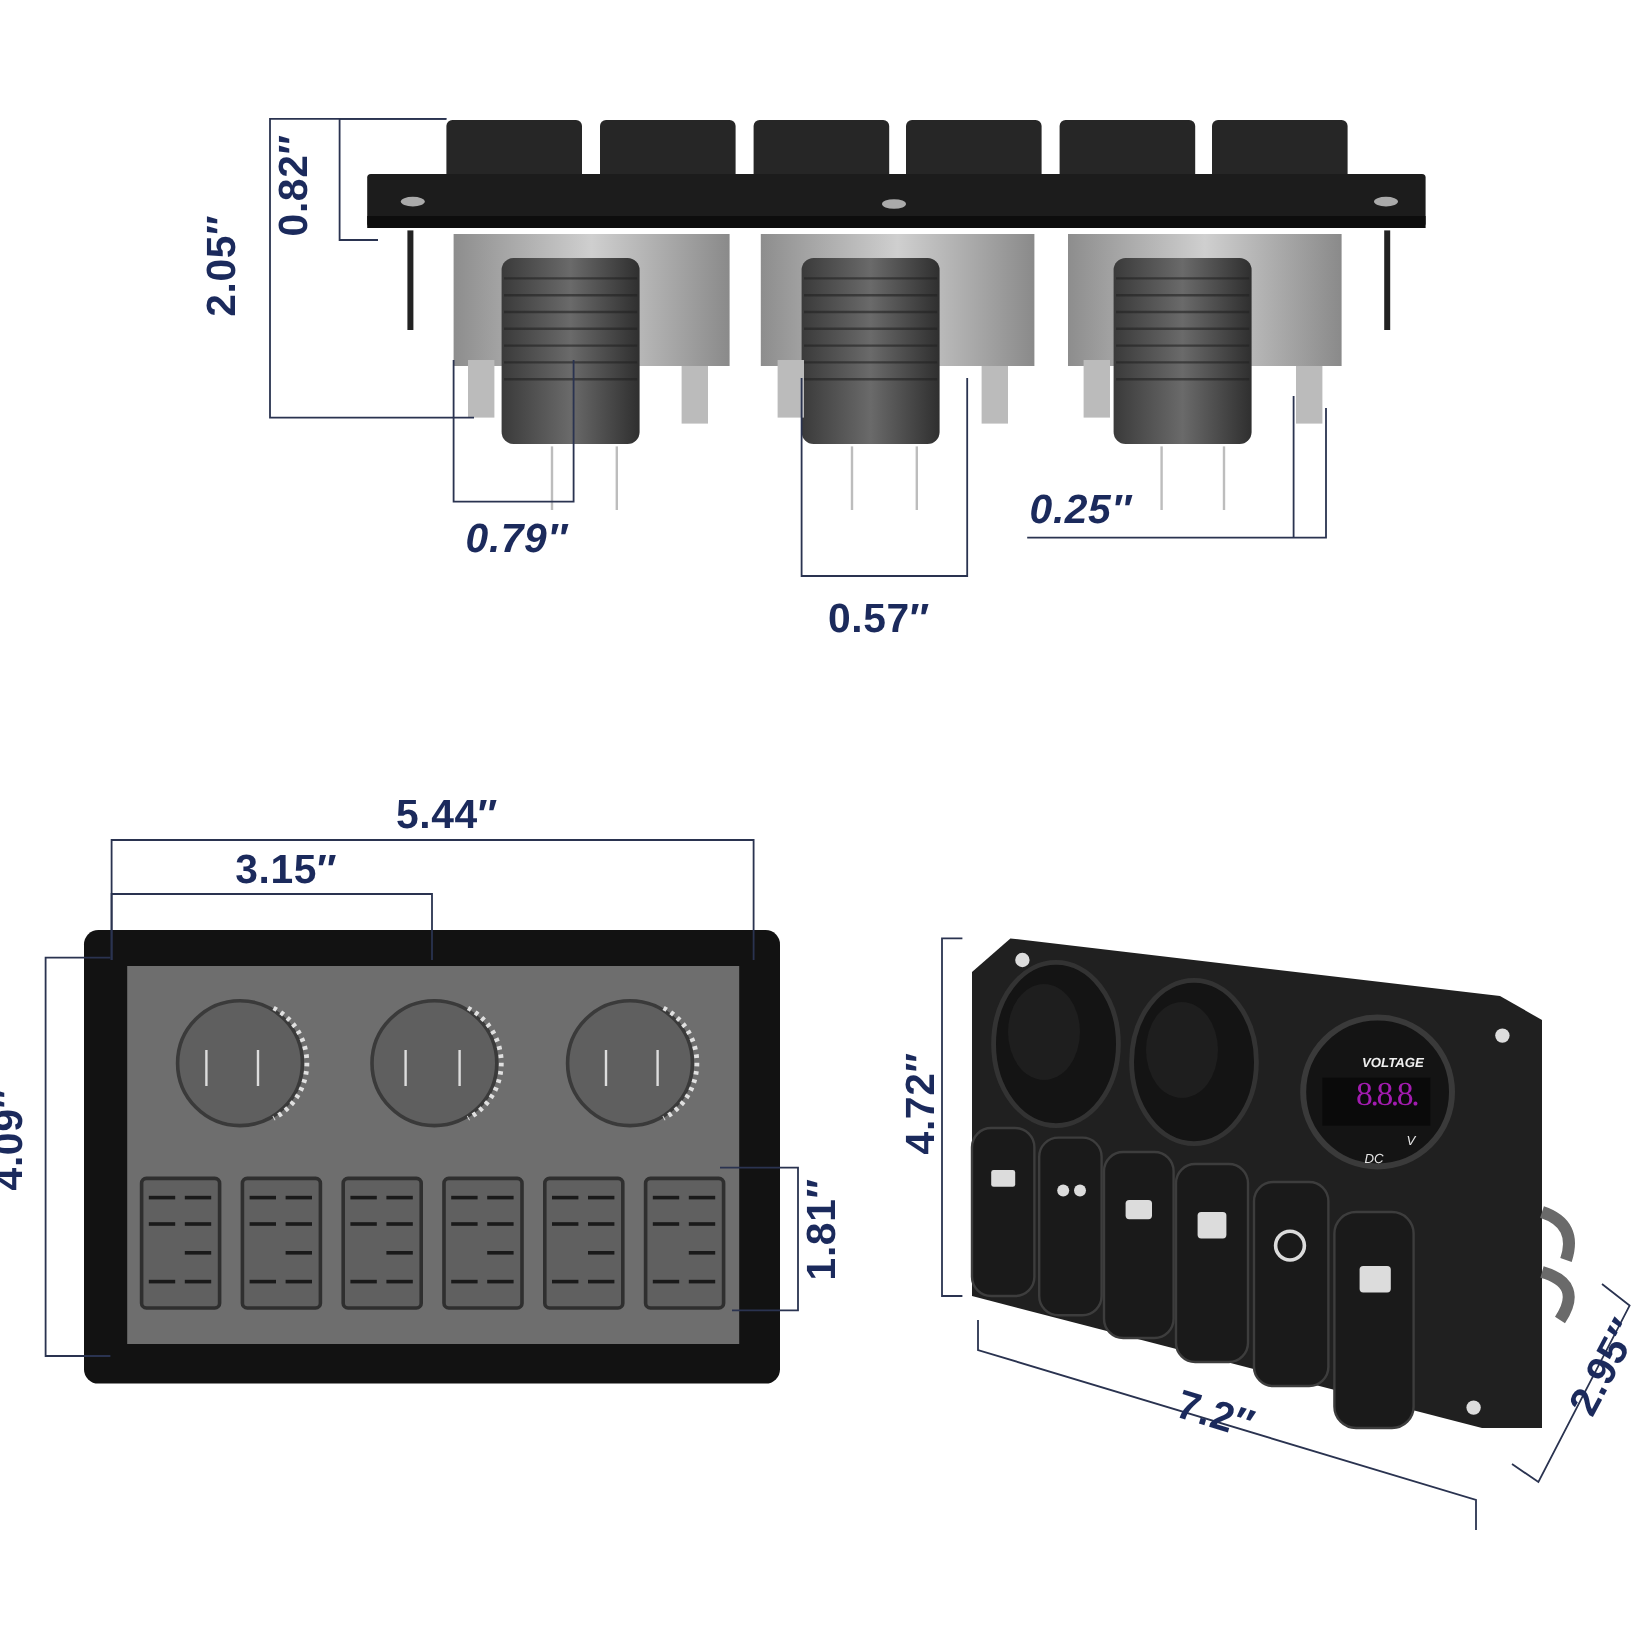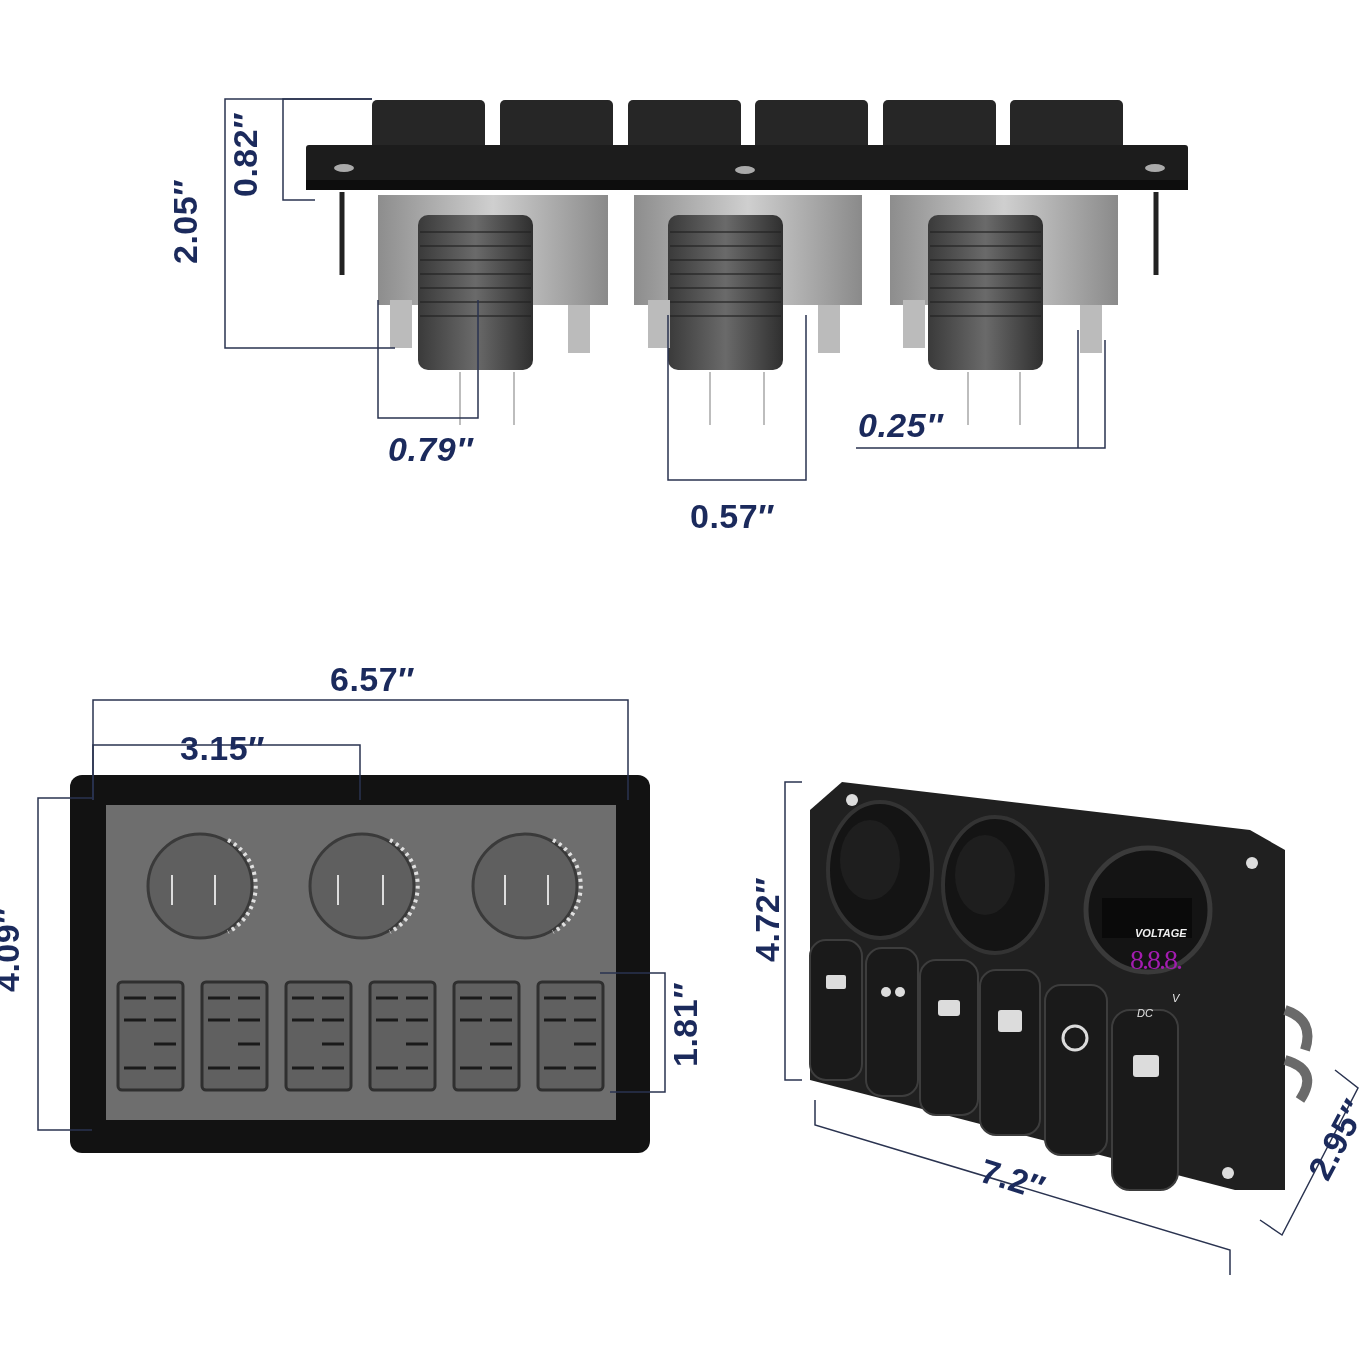--- a/index.html
+++ b/index.html
@@ -1,17 +1,17 @@
 <!DOCTYPE html>
 <html><head>
 <meta charset="utf-8">
 <style>
   html, body { margin:0; padding:0; background:#ffffff; }
   body { width:1372px; height:1372px; position:relative; overflow:hidden; font-family:"Liberation Sans", sans-serif; }
-  .abs { position:absolute;margin-top:47px; }
+  .abs { position:absolute; }
   .dim-label { position:absolute; color:#1b2a5c; font-weight:700; font-size:34px; letter-spacing:0.5px; white-space:nowrap; font-family:"Liberation Sans", sans-serif; }
   .rot-90 { transform:rotate(-90deg); transform-origin:center center; }
   svg { position:absolute; overflow:visible; }
 </style>
 </head>
 <body>
 
 <div>
   <svg width="1372" height="560" style="left:0;top:0;">
     <defs>
@@ -202,22 +202,22 @@
         <line x1="574" y1="408" x2="596" y2="408"></line>
     </g>
 
     <g stroke="#2a3350" stroke-width="1.5" fill="none">
       <polyline points="93,140 93,40 628,40 628,140"></polyline>
       <polyline points="93,140 93,85 360,85 360,140"></polyline>
       <polyline points="92,138 38,138 38,470 92,470"></polyline>
       <polyline points="600,313 665,313 665,432 610,432"></polyline>
     </g>
   </svg>
-  <div class="dim-label" style="left:330px;top:660px;">6.57″</div>
-  <div class="dim-label" style="left:180px;top:706px;margin-top:23px;">3.15″</div>
+  <div class="dim-label" style="left:330px;top:660px;">5.44″</div>
+  <div class="dim-label" style="left:196px;top:706px;">3.15″</div>
   <div class="dim-label rot-90" style="left:-35px;top:930px;">4.09″</div>
   <div class="dim-label rot-90" style="left:643px;top:1005px;">1.81″</div>
 </div>
 
 <div>
   <svg width="640" height="520" style="left:740px;top:770px;">
 
     <polygon points="102,12 510,60 545,80 545,420 495,420 70,310 70,40" fill="#202020"></polygon>
     <circle cx="112" cy="30" r="6" fill="#ddd"></circle>
       <circle cx="512" cy="93" r="6" fill="#ddd"></circle>

